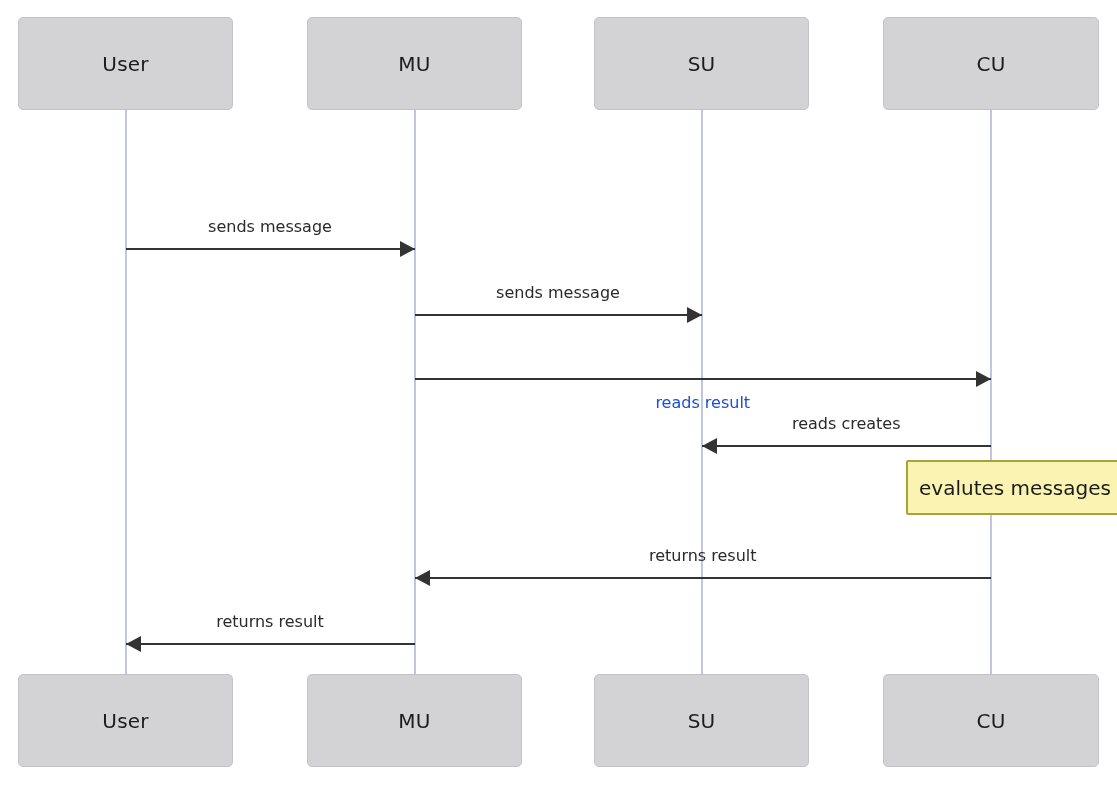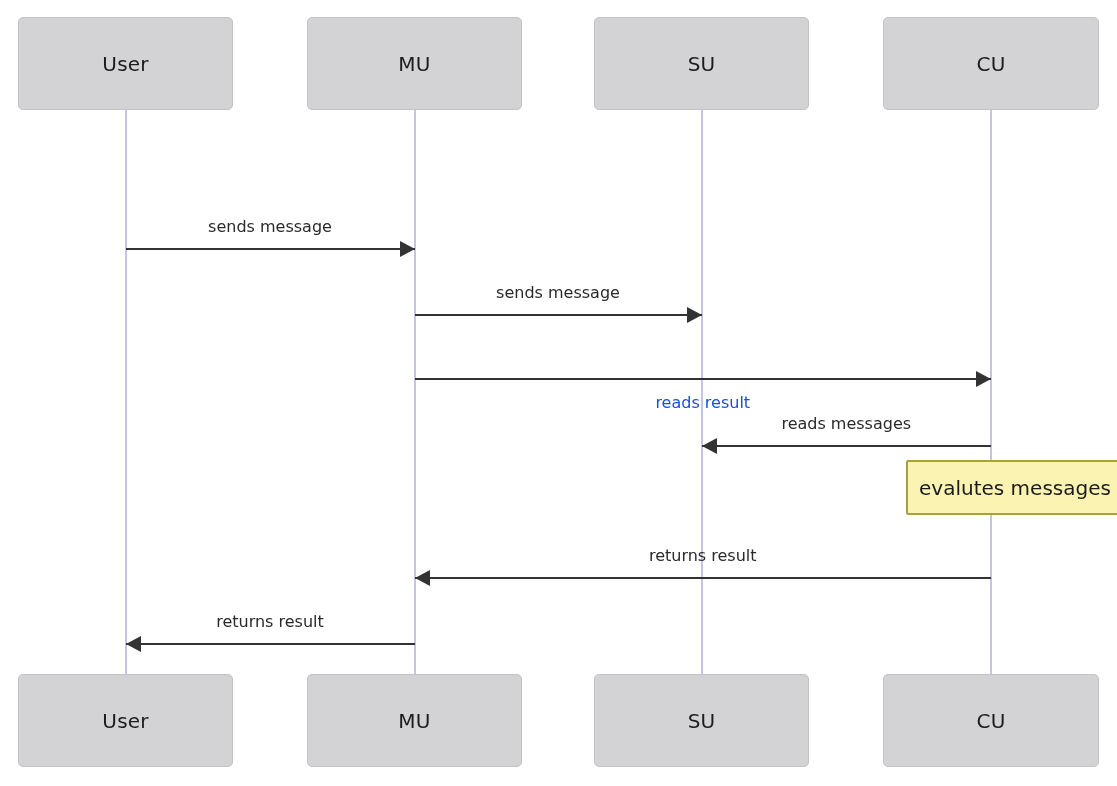--- a/index.html
+++ b/index.html
@@ -77,21 +77,21 @@
     <div class="arrowhead" style="top: 241px; left: 399.5px; border-left: 15px solid rgb(51, 51, 51);"></div>
     <div class="msg-label" style="left: 270px; top: 217px; color: rgb(42, 42, 42);">sends message</div>
     <div class="msg-line" style="left: 414.5px; top: 314px; width: 287px; background: rgb(51, 51, 51);"></div>
     <div class="arrowhead" style="top: 307px; left: 686.5px; border-left: 15px solid rgb(51, 51, 51);"></div>
     <div class="msg-label" style="left: 558px; top: 283px; color: rgb(42, 42, 42);">sends message</div>
     <div class="msg-line" style="left: 414.5px; top: 378px; width: 576.5px; background: rgb(51, 51, 51);"></div>
     <div class="arrowhead" style="top: 371px; left: 976px; border-left: 15px solid rgb(51, 51, 51);"></div>
     <div class="msg-label" style="left: 702.75px; top: 347px; color: #1d4ed8; margin-top: 46px;">reads result</div>
     <div class="msg-line" style="left: 701.5px; top: 445px; width: 289.5px; background: rgb(51, 51, 51);"></div>
     <div class="arrowhead" style="top: 438px; left: 701.5px; border-right: 15px solid rgb(51, 51, 51);"></div>
-    <div class="msg-label" style="left: 846.25px; top: 414px; color: rgb(42, 42, 42);">reads messages</div>
+    <div class="msg-label" style="left: 846.25px; top: 414px; color: rgb(42, 42, 42);">reads creates</div>
     <div class="msg-line" style="left: 414.5px; top: 577px; width: 576.5px; background: rgb(51, 51, 51);"></div>
     <div class="arrowhead" style="top: 570px; left: 414.5px; border-right: 15px solid rgb(51, 51, 51);"></div>
     <div class="msg-label" style="left: 702.75px; top: 546px; color: rgb(42, 42, 42);">returns result</div>
     <div class="msg-line" style="left: 125.5px; top: 643px; width: 289px; background: rgb(51, 51, 51);"></div>
     <div class="arrowhead" style="top: 636px; left: 125.5px; border-right: 15px solid rgb(51, 51, 51);"></div>
     <div class="msg-label" style="left: 270px; top: 612px; color: rgb(42, 42, 42);">returns result</div>
     <div class="note-box" style="left: 906px; top: 460px; width: 218px; height: 55px; background: rgb(250, 243, 177); border: 2px solid rgb(168, 162, 60); color: rgb(28, 28, 28);">evalutes messages</div>
   </div>
 
 </body></html>

